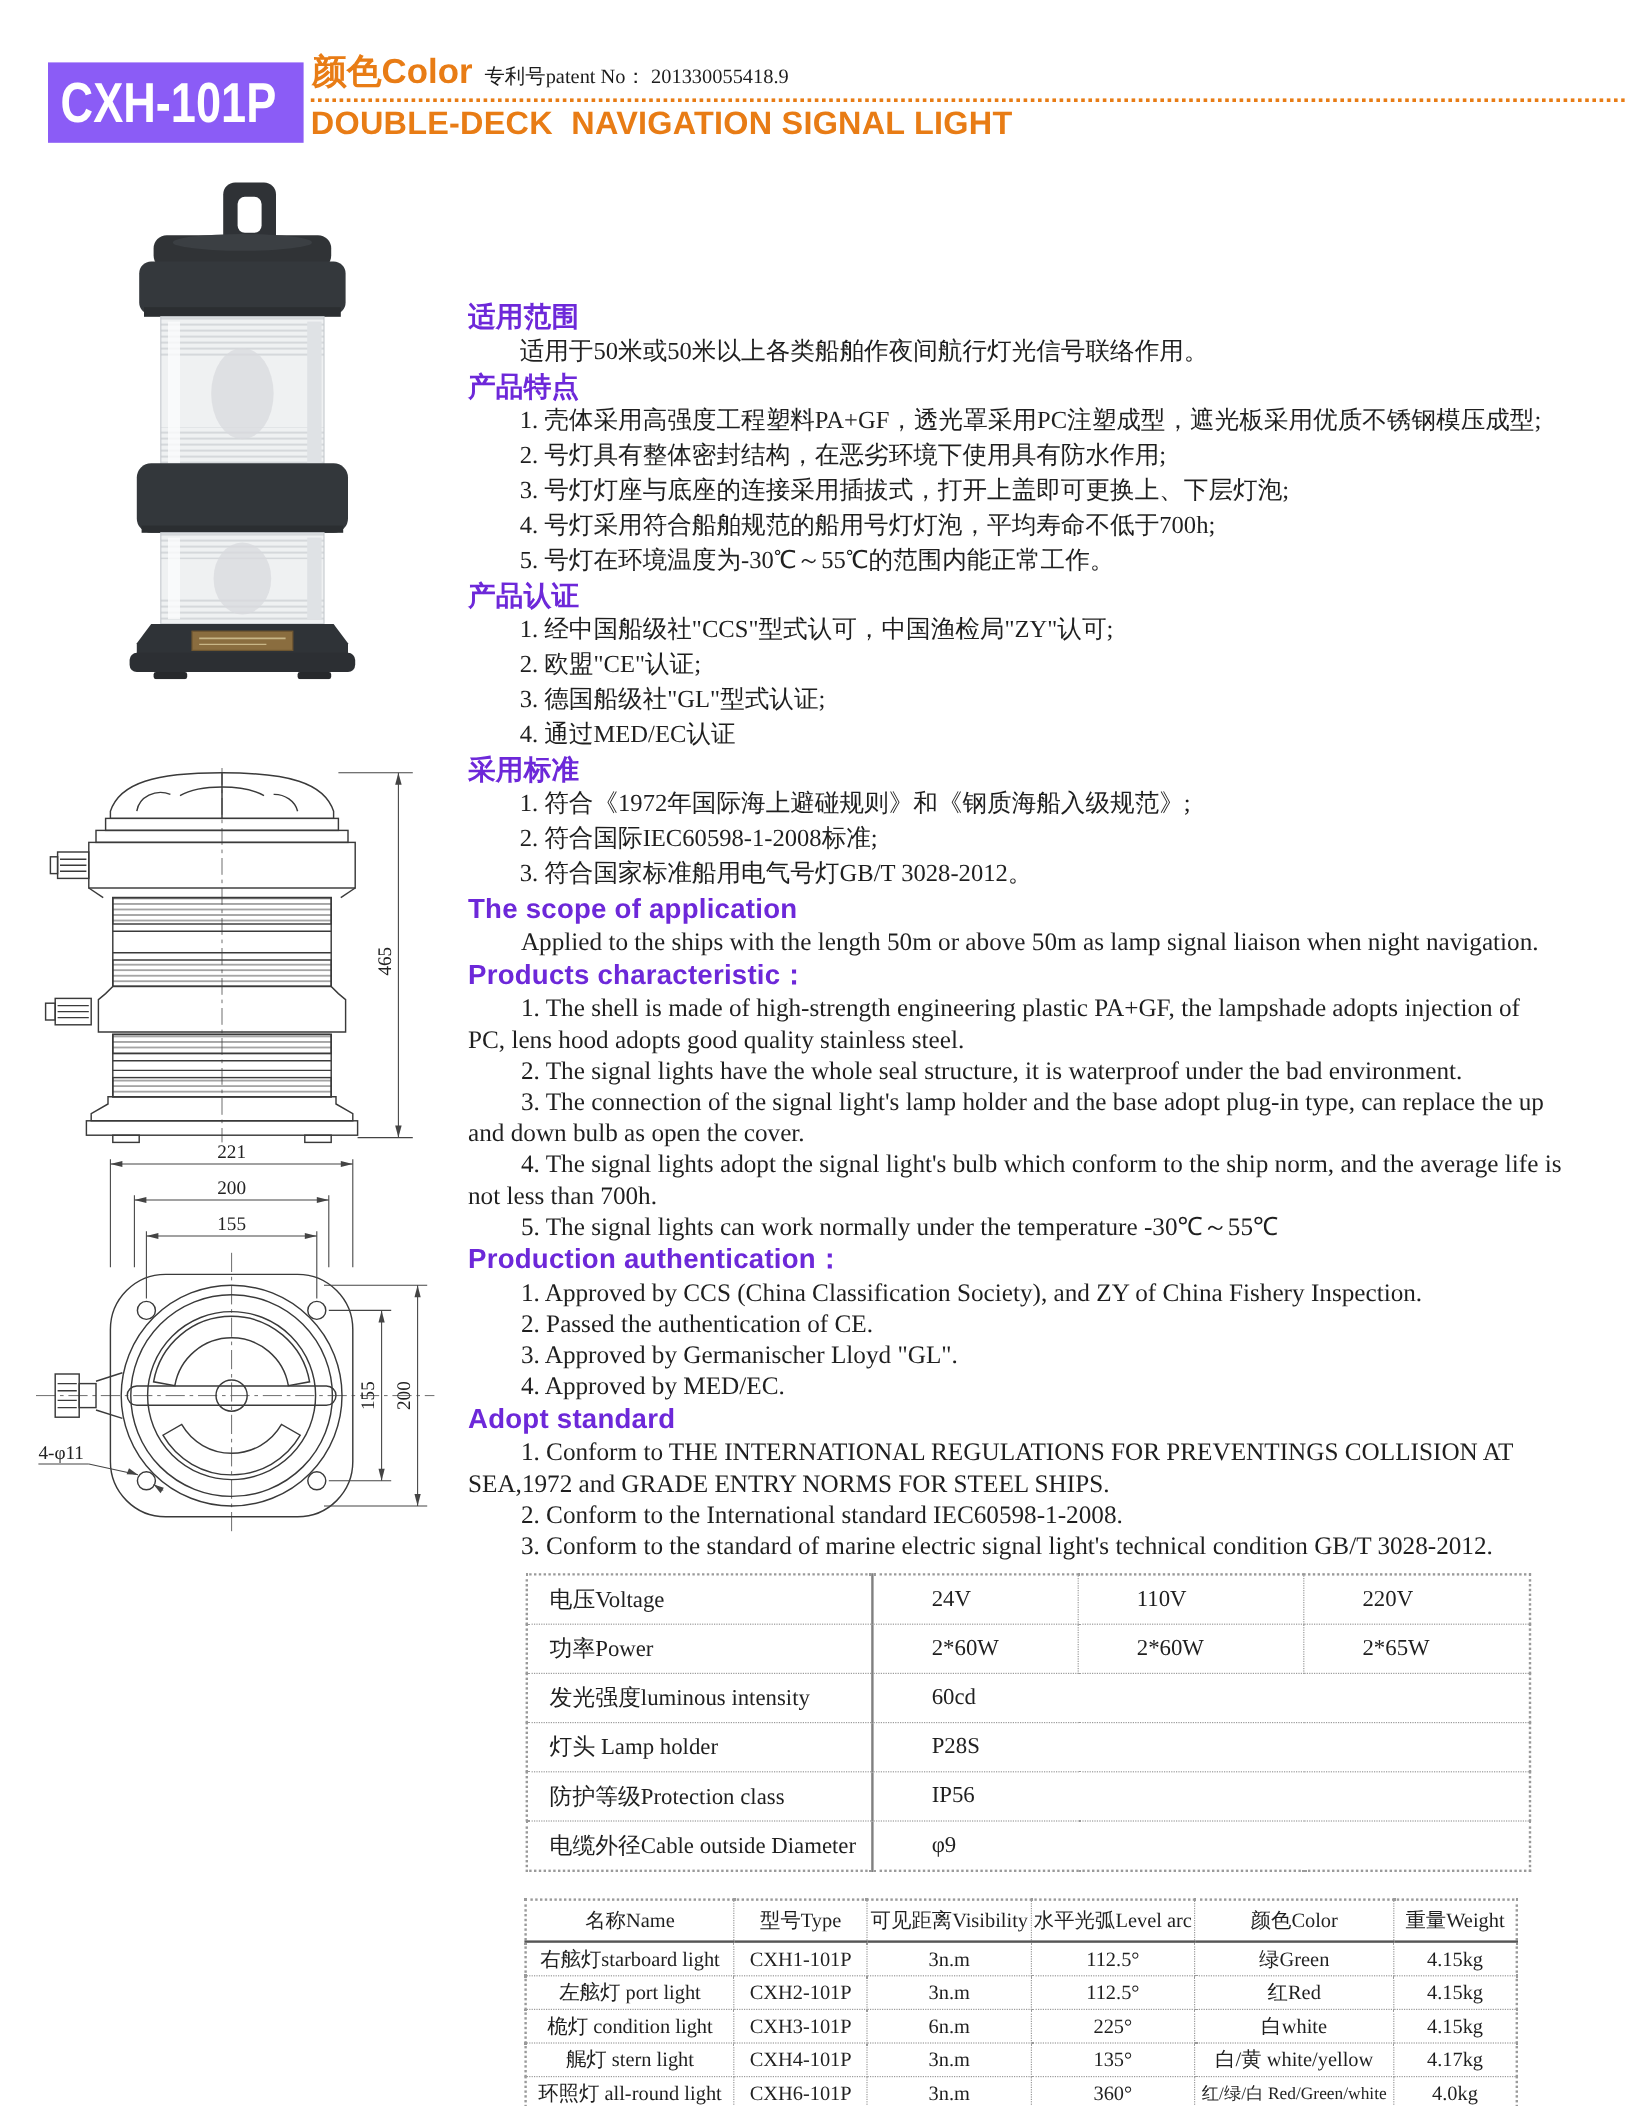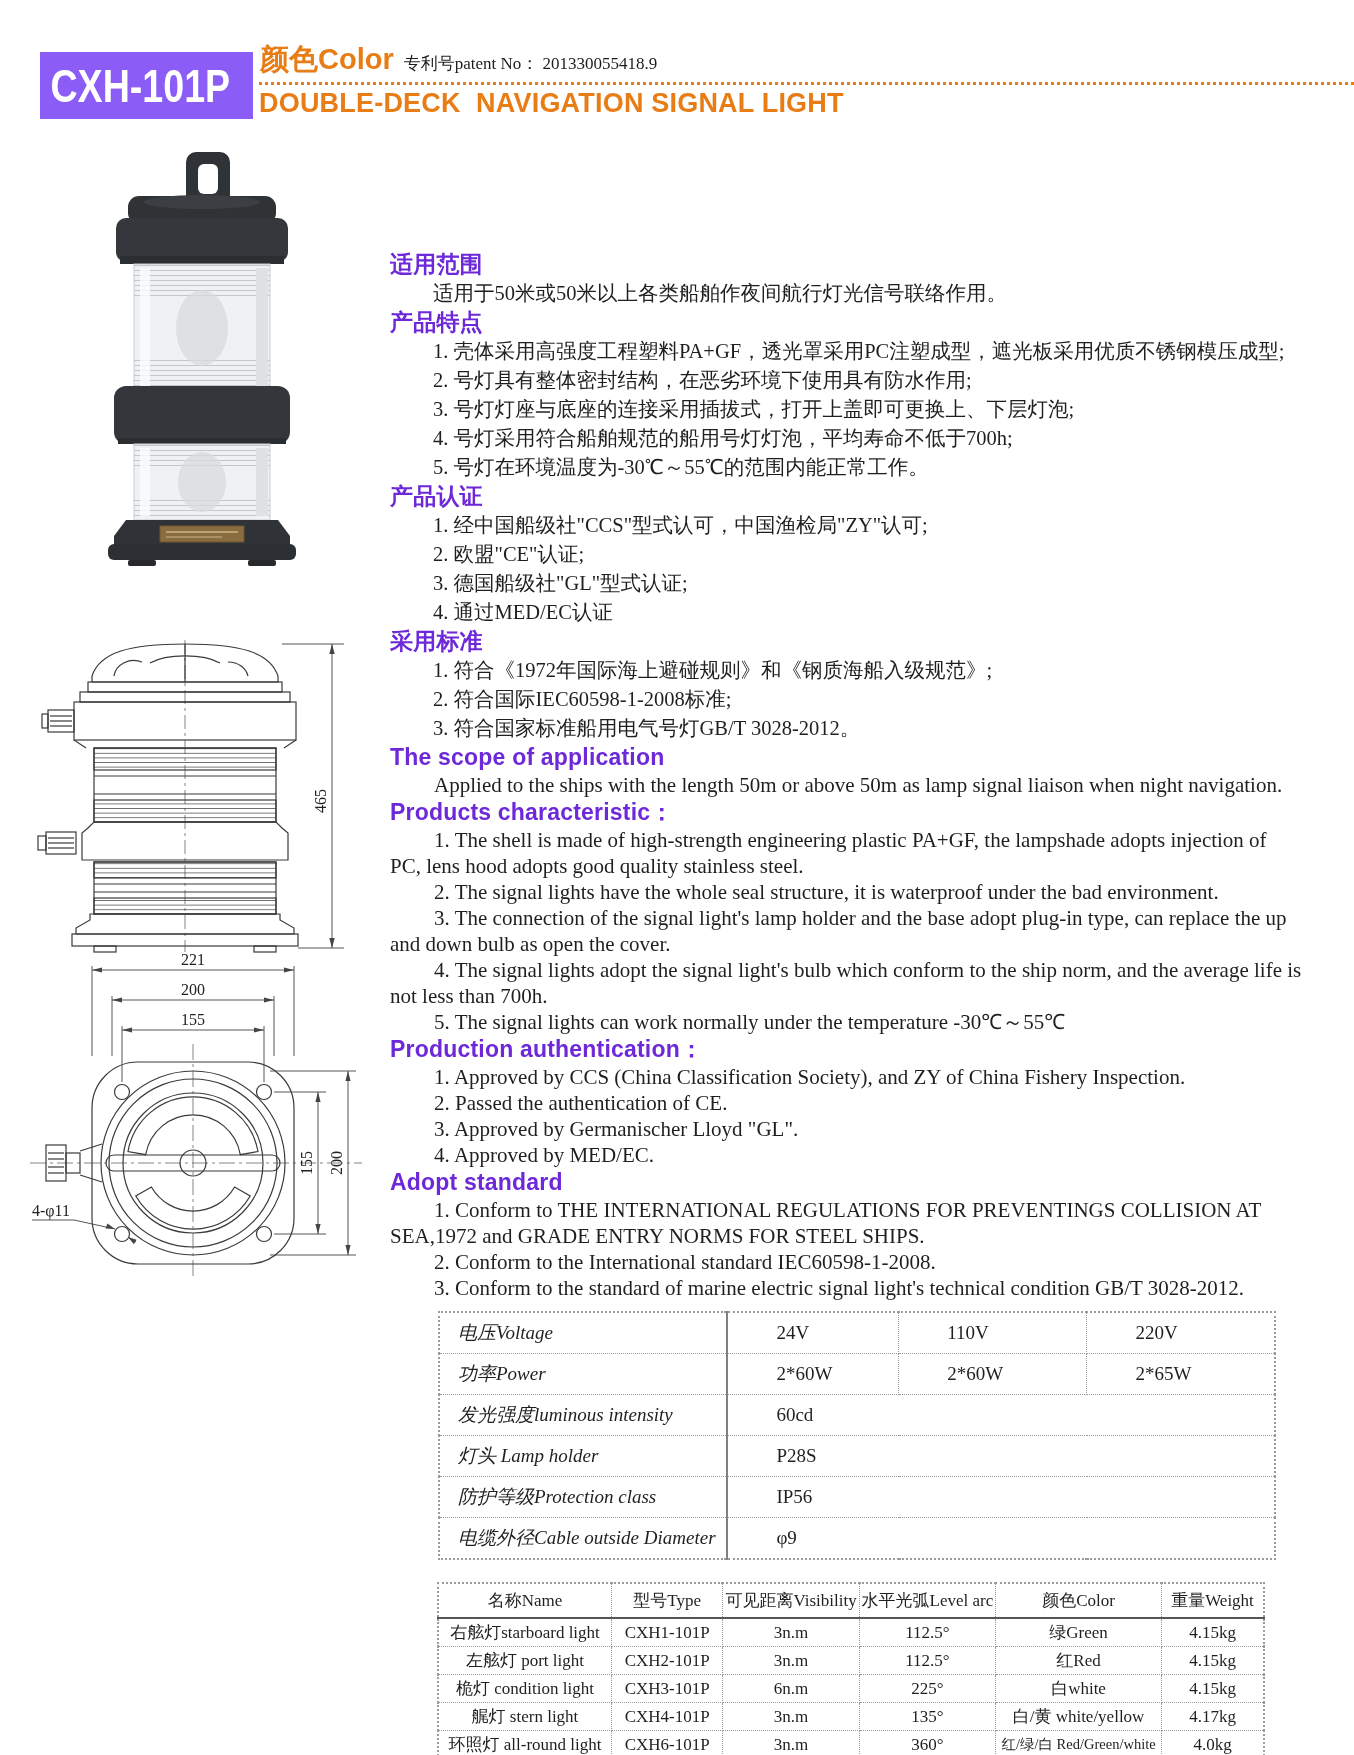--- a/index.html
+++ b/index.html
@@ -42,21 +42,21 @@
   }
   .para{font-size:21px;line-height:26px;text-indent:2.1em;}
   .sec.cn .para{font-size:20.5px;line-height:29px;}
   
   table{border-collapse:collapse;}
   .spec-table{
     margin:10px 0 0 48px;width:838px;border:2px dotted #9a9a9a;
     font-size:19px;color:#1f1f1f;table-layout:fixed;
   }
   .spec-table td{border:1px dotted #9a9a9a;height:40px;padding:0;}
-  .spec-table td.lbl{border-right:2px solid #808080;padding-left:18px;font-style:italic;}
+  .spec-table td.lbl{border-right:2px solid #808080;padding-left:18px;}
   .spec-table td.val{padding-left:48px;}
   
   .model-table{
     margin:22px 0 0 47px;width:828px;border:2px dotted #9a9a9a;
     font-size:17px;color:#1f1f1f;text-align:center;table-layout:fixed;
   }
   .model-table td,.model-table th{border:1px dotted #9a9a9a;padding:0;font-weight:normal;}
   .model-table th{height:33px;border-bottom:2px solid #555;}
   .model-table td{height:27px;margin-top:22px;}
   .model-table td.small{font-size:14.5px;}

